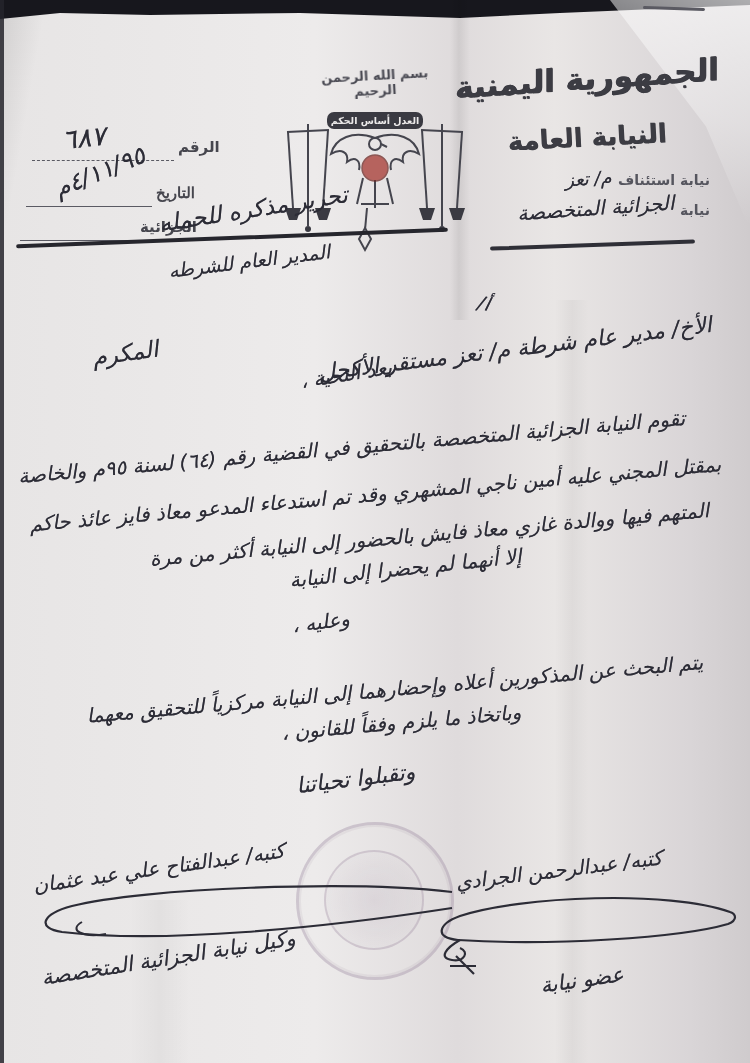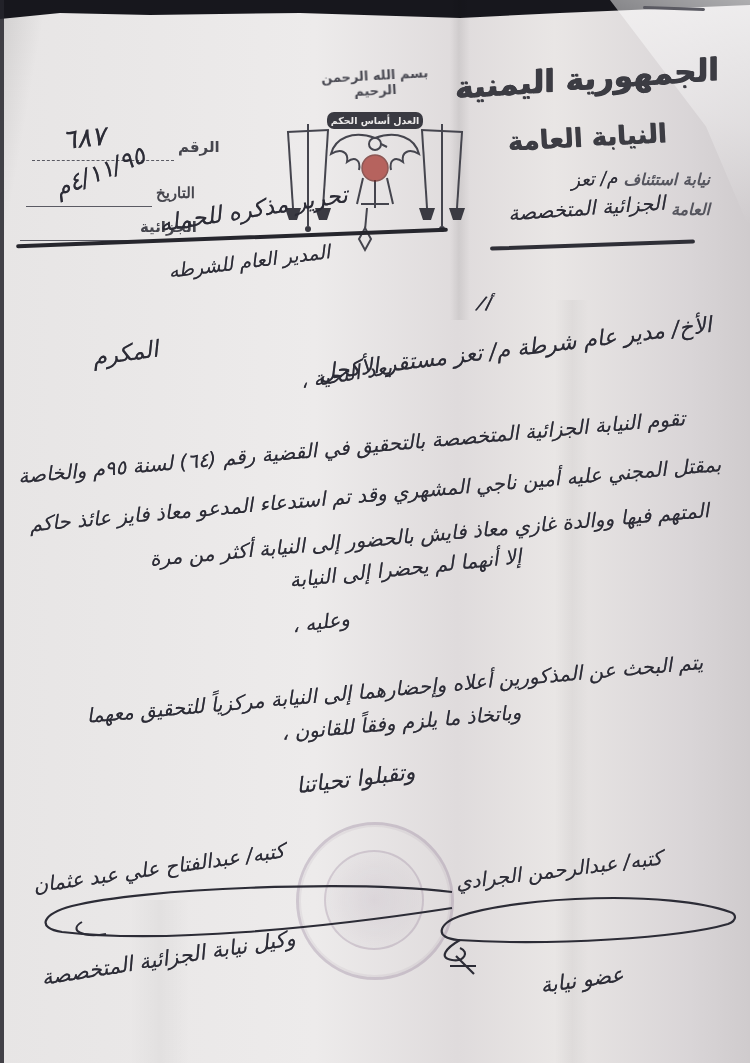--- a/index.html
+++ b/index.html
@@ -42,21 +42,21 @@
     transform:rotate(-4deg) skewX(-4deg);
     text-shadow:0.6px 0.6px 0 #3c3c43, -0.4px 0 0 #3c3c43;
   }
   .org-title{
     right:58px;top:122px;width:210px;text-align:center;
     font-size:26px;font-weight:700;letter-spacing:1px;
     transform:rotate(-3deg);
     text-shadow:0.6px 0.6px 0 #3c3c43;
   }
   .sub-line{right:40px;width:230px;display:flex;flex-direction:row;gap:6px;align-items:baseline;justify-content:flex-start;}
-  .sub-label{font-size:16px;font-weight:700;color:#55555e;font-style:italic;}
+  .sub-label{font-size:14px;font-weight:700;color:#55555e;}
   .sub-value{font-size:18px;transform:rotate(-4deg);}
   .header-rule{right:55px;top:243px;width:205px;height:4px;background:#2f2f37;transform:rotate(-2deg);border-radius:2px;}
 
   .meta-label{font-size:15px;font-weight:700;color:#46464e;}
   .meta-line{position:absolute;height:0;border-bottom:1.6px solid #5a5a63;}
   .meta-line.dotted{border-bottom-style:dashed;}
   .thick-rule{left:16px;top:236px;width:432px;height:3.5px;background:#26262d;transform:rotate(-2.2deg);border-radius:2px;}
 
   .stamp{
     left:296px;top:822px;width:152px;height:152px;border-radius:50%;
@@ -83,21 +83,21 @@
   <div class="overlay abs streak2"></div>
 
   <div class="abs printed country-title">الجمهورية اليمنية</div>
   <div class="abs printed org-title">النيابة العامة</div>
 
   <div class="abs sub-line" style="top:168px;">
     <span class="sub-label">نيابة استئناف</span>
     <span class="hw sub-value">م/ تعز</span>
   </div>
   <div class="abs sub-line" style="top:196px;">
-    <span class="sub-label">العامة</span>
+    <span class="sub-label">نيابة</span>
     <span class="hw sub-value" style="font-size:20px;">الجزائية المتخصصة</span>
   </div>
   <div class="abs header-rule"></div>
 
   <div class="abs printed" style="left:300px;top:68px;width:150px;text-align:center;font-size:13px;font-weight:700;color:#4b4b54;transform:rotate(-3deg);filter:blur(0.3px);">بسم الله الرحمن الرحيم</div>
 
   <svg class="abs" style="left:283px;top:108px;" width="184" height="150" viewBox="0 0 184 150" aria-hidden="true">
 
     <rect x="44" y="4" width="96" height="17" rx="7" fill="#3a3a42"></rect>
     <text x="92" y="16" text-anchor="middle" font-size="9.5" fill="#eceaea" font-weight="bold">العدل أساس الحكم</text>

